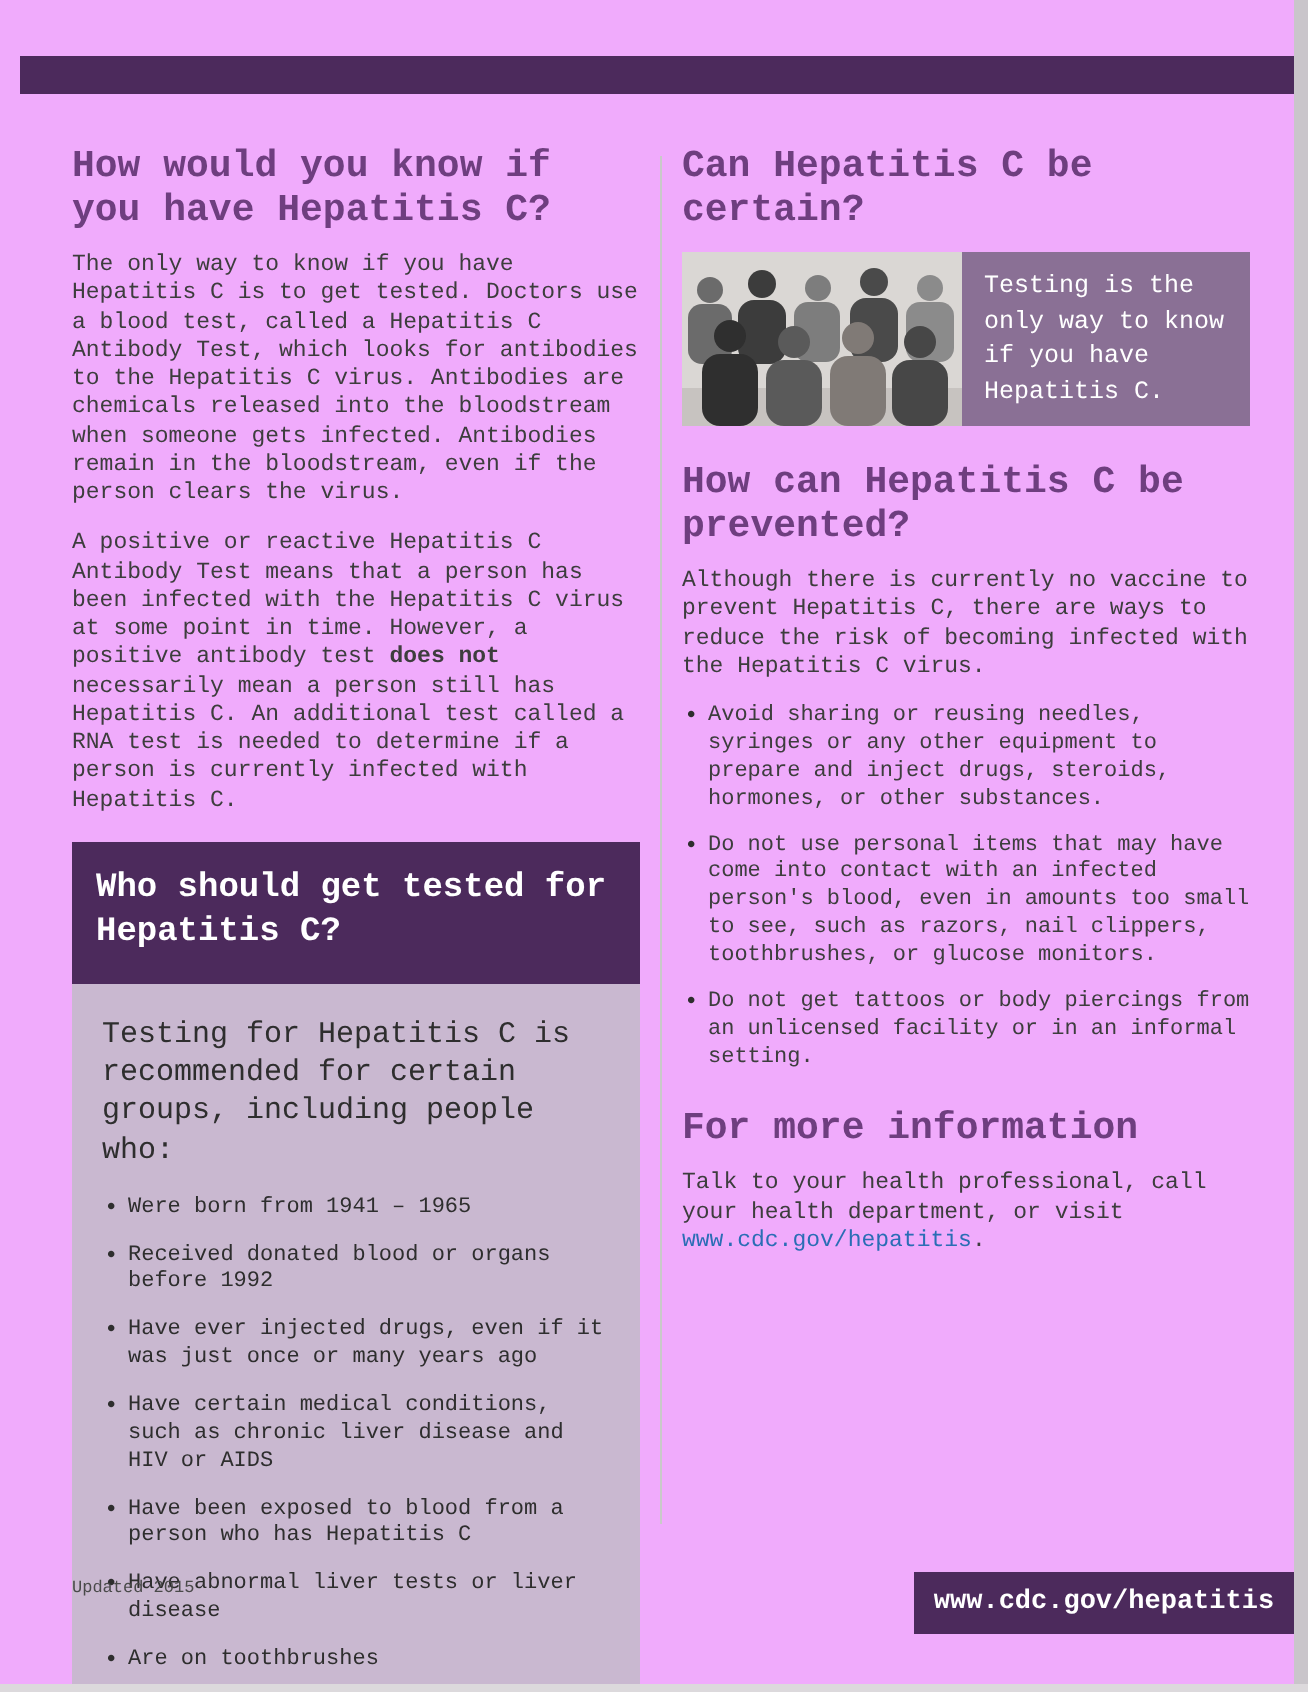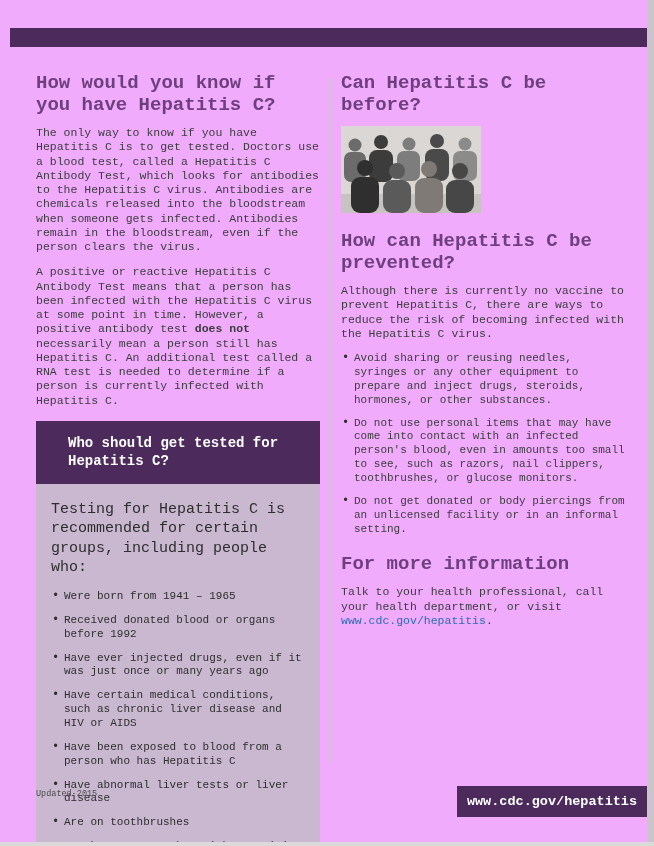--- a/index.html
+++ b/index.html
@@ -43,22 +43,22 @@
     color:#3d3d3d;
     font-size:11.5px; line-height:1.24;
     margin:0 0 11px 0;
   }
   .bold-inline { font-weight:700; }
 
   
   .tested-box { margin-top:13px; }
   .tested-head {
     background:#4c2a5c; color:#ffffff;
-    padding:13px 32px 14px;
-    font-size:14px; font-weight:700; line-height:1.3;
+    padding:13px 12px 14px;
+    font-size:17px; font-weight:700; line-height:1.3;
   }
   .tested-body {
     background:#c9b8d0;
     padding:16px 15px 20px 15px;
   }
   .tested-body .intro {
     font-size:15px; color:#2e2e2e; line-height:1.28;
     margin:0 0 13px 0;
   }
 
@@ -133,21 +133,21 @@
           <li>Have abnormal liver tests or liver disease</li>
           <li>Are on toothbrushes</li>
           <li>Are born to a mother with Hepatitis C</li>
         </ul>
       </div>
     </div>
   </div>
 
   <div class="col-right">
 
-    <h2 class="section">Can Hepatitis C be before?</h2>
+    <h2 class="section">Can Hepatitis C be certain?</h2>
 
     <div class="photo-row">
       <div class="photo">
         <svg viewBox="0 0 140 87" width="140" height="87" preserveAspectRatio="none" aria-hidden="true">
           <rect width="140" height="87" fill="#dad7d4"></rect>
           <rect y="68" width="140" height="19" fill="#c7c3c0"></rect>
           <g fill="#6b6b6b">
               <circle cx="14" cy="19" r="6.5"></circle>
               <rect x="3" y="26" width="22" height="30" rx="7"></rect>
             </g>
@@ -178,29 +178,30 @@
           <g fill="#807a76">
               <circle cx="88" cy="43" r="8"></circle>
               <rect x="74" y="52" width="28" height="35" rx="9"></rect>
             </g>
           <g fill="#474747">
               <circle cx="119" cy="45" r="8"></circle>
               <rect x="105" y="54" width="28" height="33" rx="9"></rect>
             </g>
         </svg>
       </div>
+      <div class="caption">Testing is the only way to know if you have Hepatitis C.</div>
     </div>
 
     <h2 class="section">How can Hepatitis C be prevented?</h2>
     <p class="body">Although there is currently no vaccine to prevent Hepatitis C, there are ways to reduce the risk of becoming infected with the Hepatitis C virus.</p>
 
     <ul class="bullets right-list">
       <li>Avoid sharing or reusing needles, syringes or any other equipment to prepare and inject drugs, steroids, hormones, or other substances.</li>
       <li>Do not use personal items that may have come into contact with an infected person's blood, even in amounts too small to see, such as razors, nail clippers, toothbrushes, or glucose monitors.</li>
-      <li>Do not get donated or body piercings from an unlicensed facility or in an informal setting.</li>
+      <li>Do not get tattoos or body piercings from an unlicensed facility or in an informal setting.</li>
     </ul>
 
     <h2 class="section spaced">For more information</h2>
     <p class="body more-text"><span>Talk to your health professional, call your health department, or visit </span><a class="link" href="#">www.cdc.gov/hepatitis</a><span>.</span></p>
   </div>
 
   <div class="updated">Updated 2015</div>
   <div class="footer-bar">
     <span>www.cdc.gov/hepatitis</span>
   </div>

